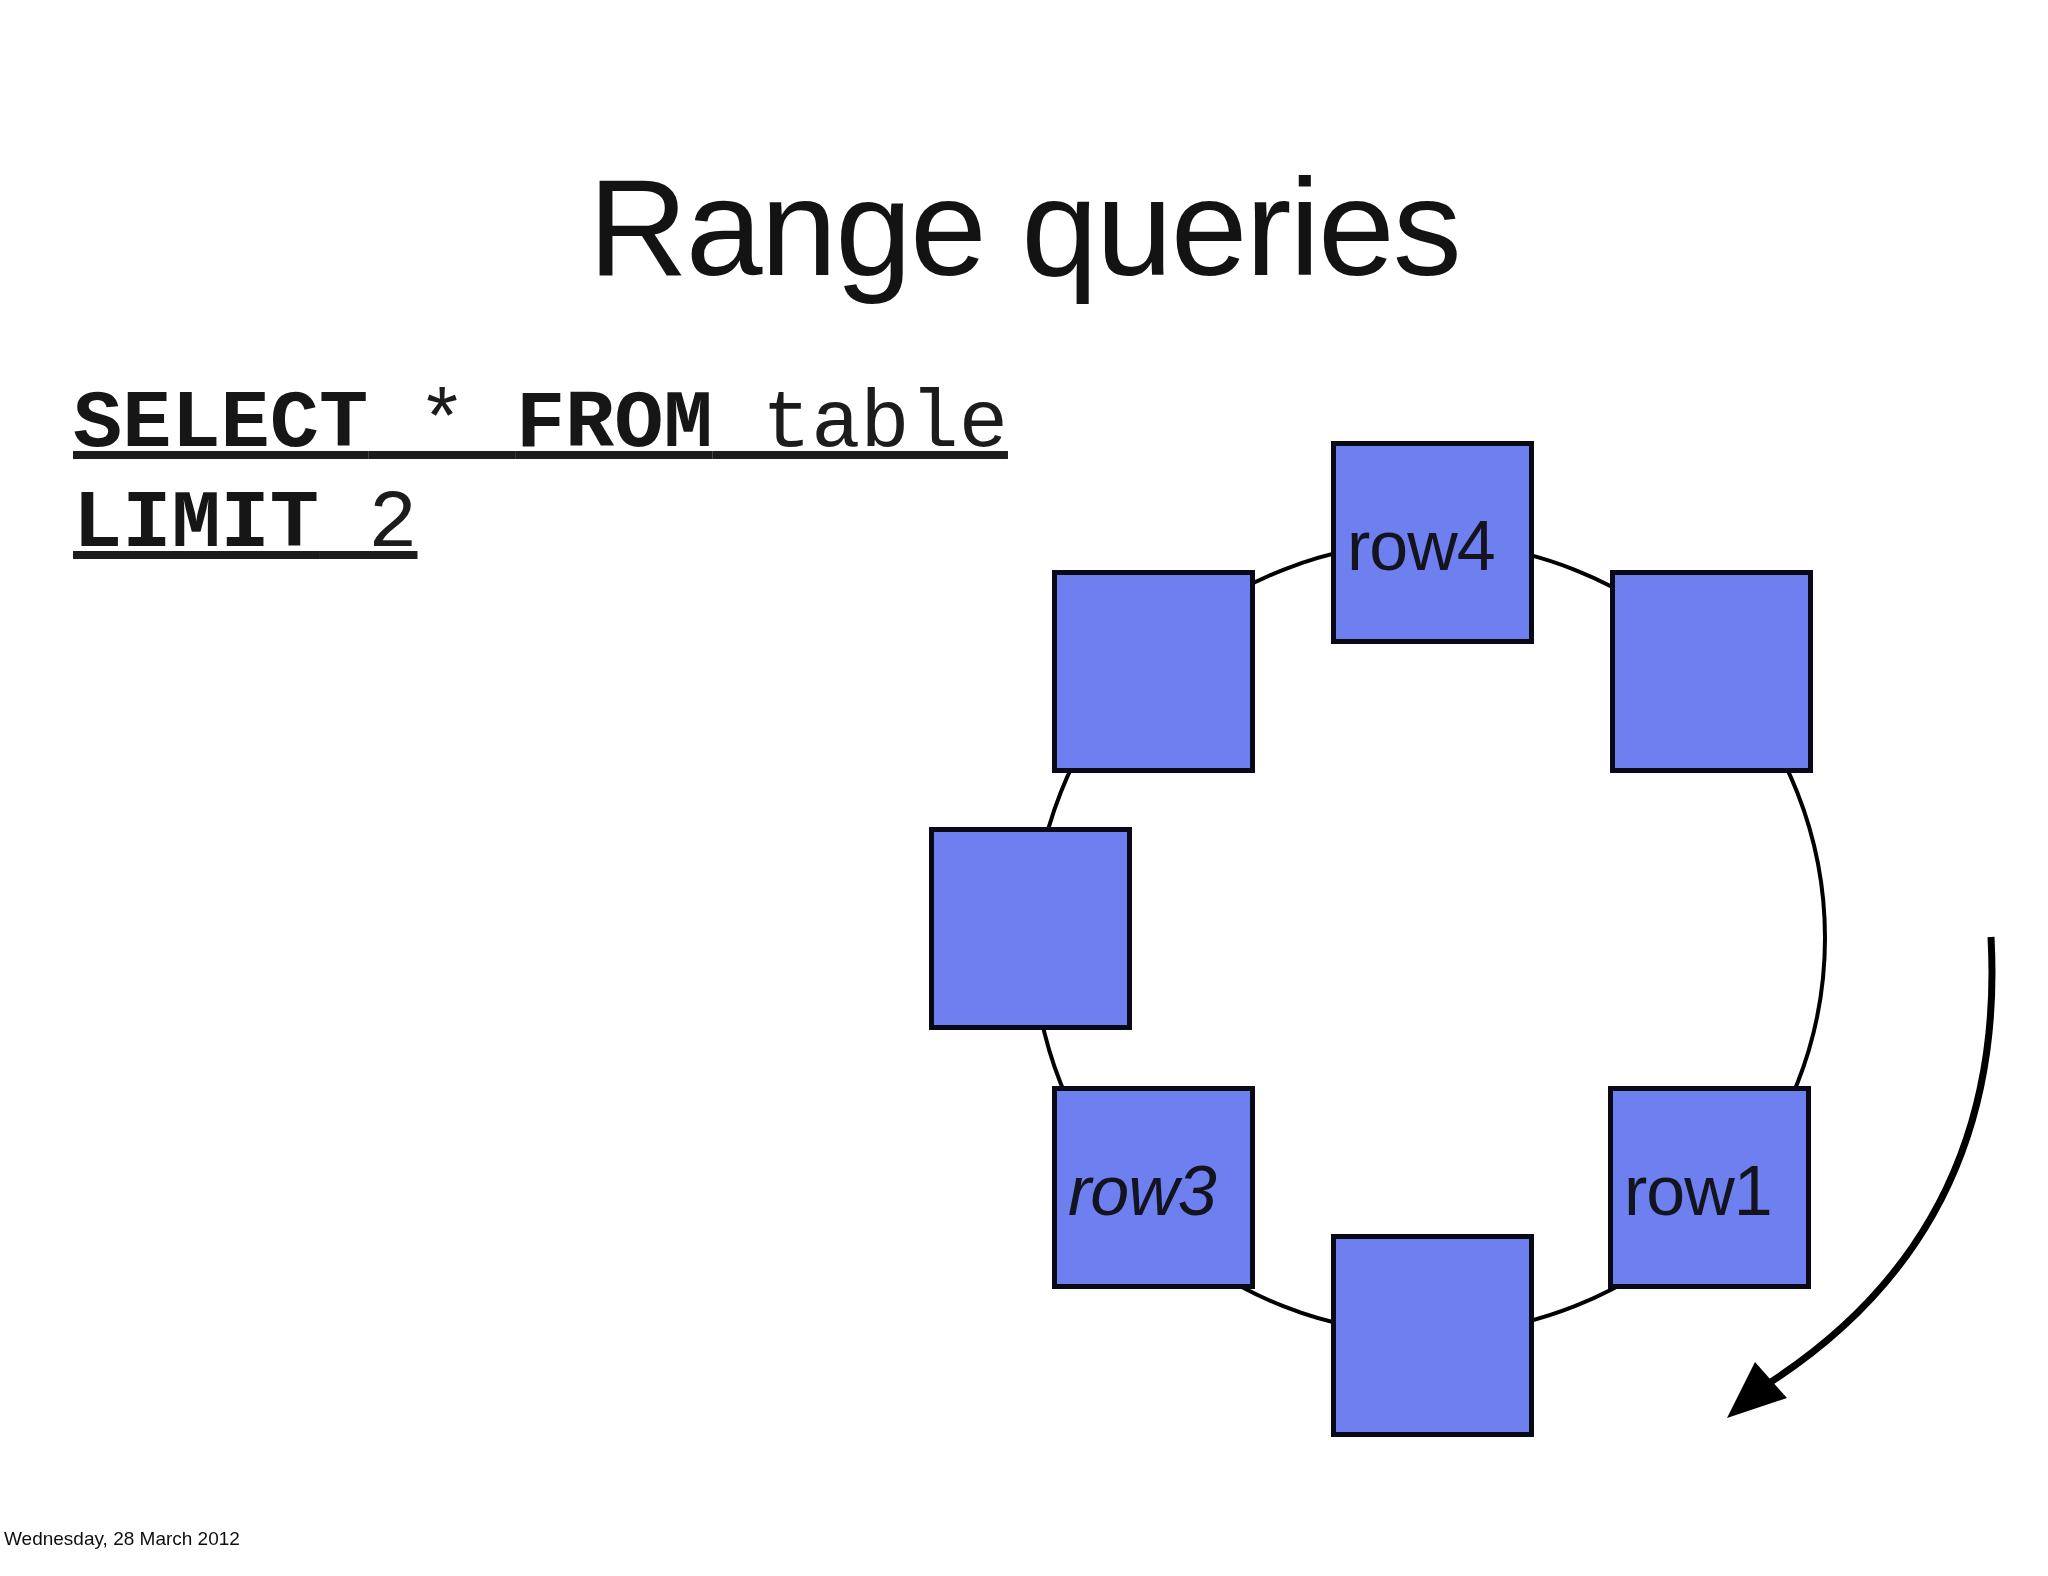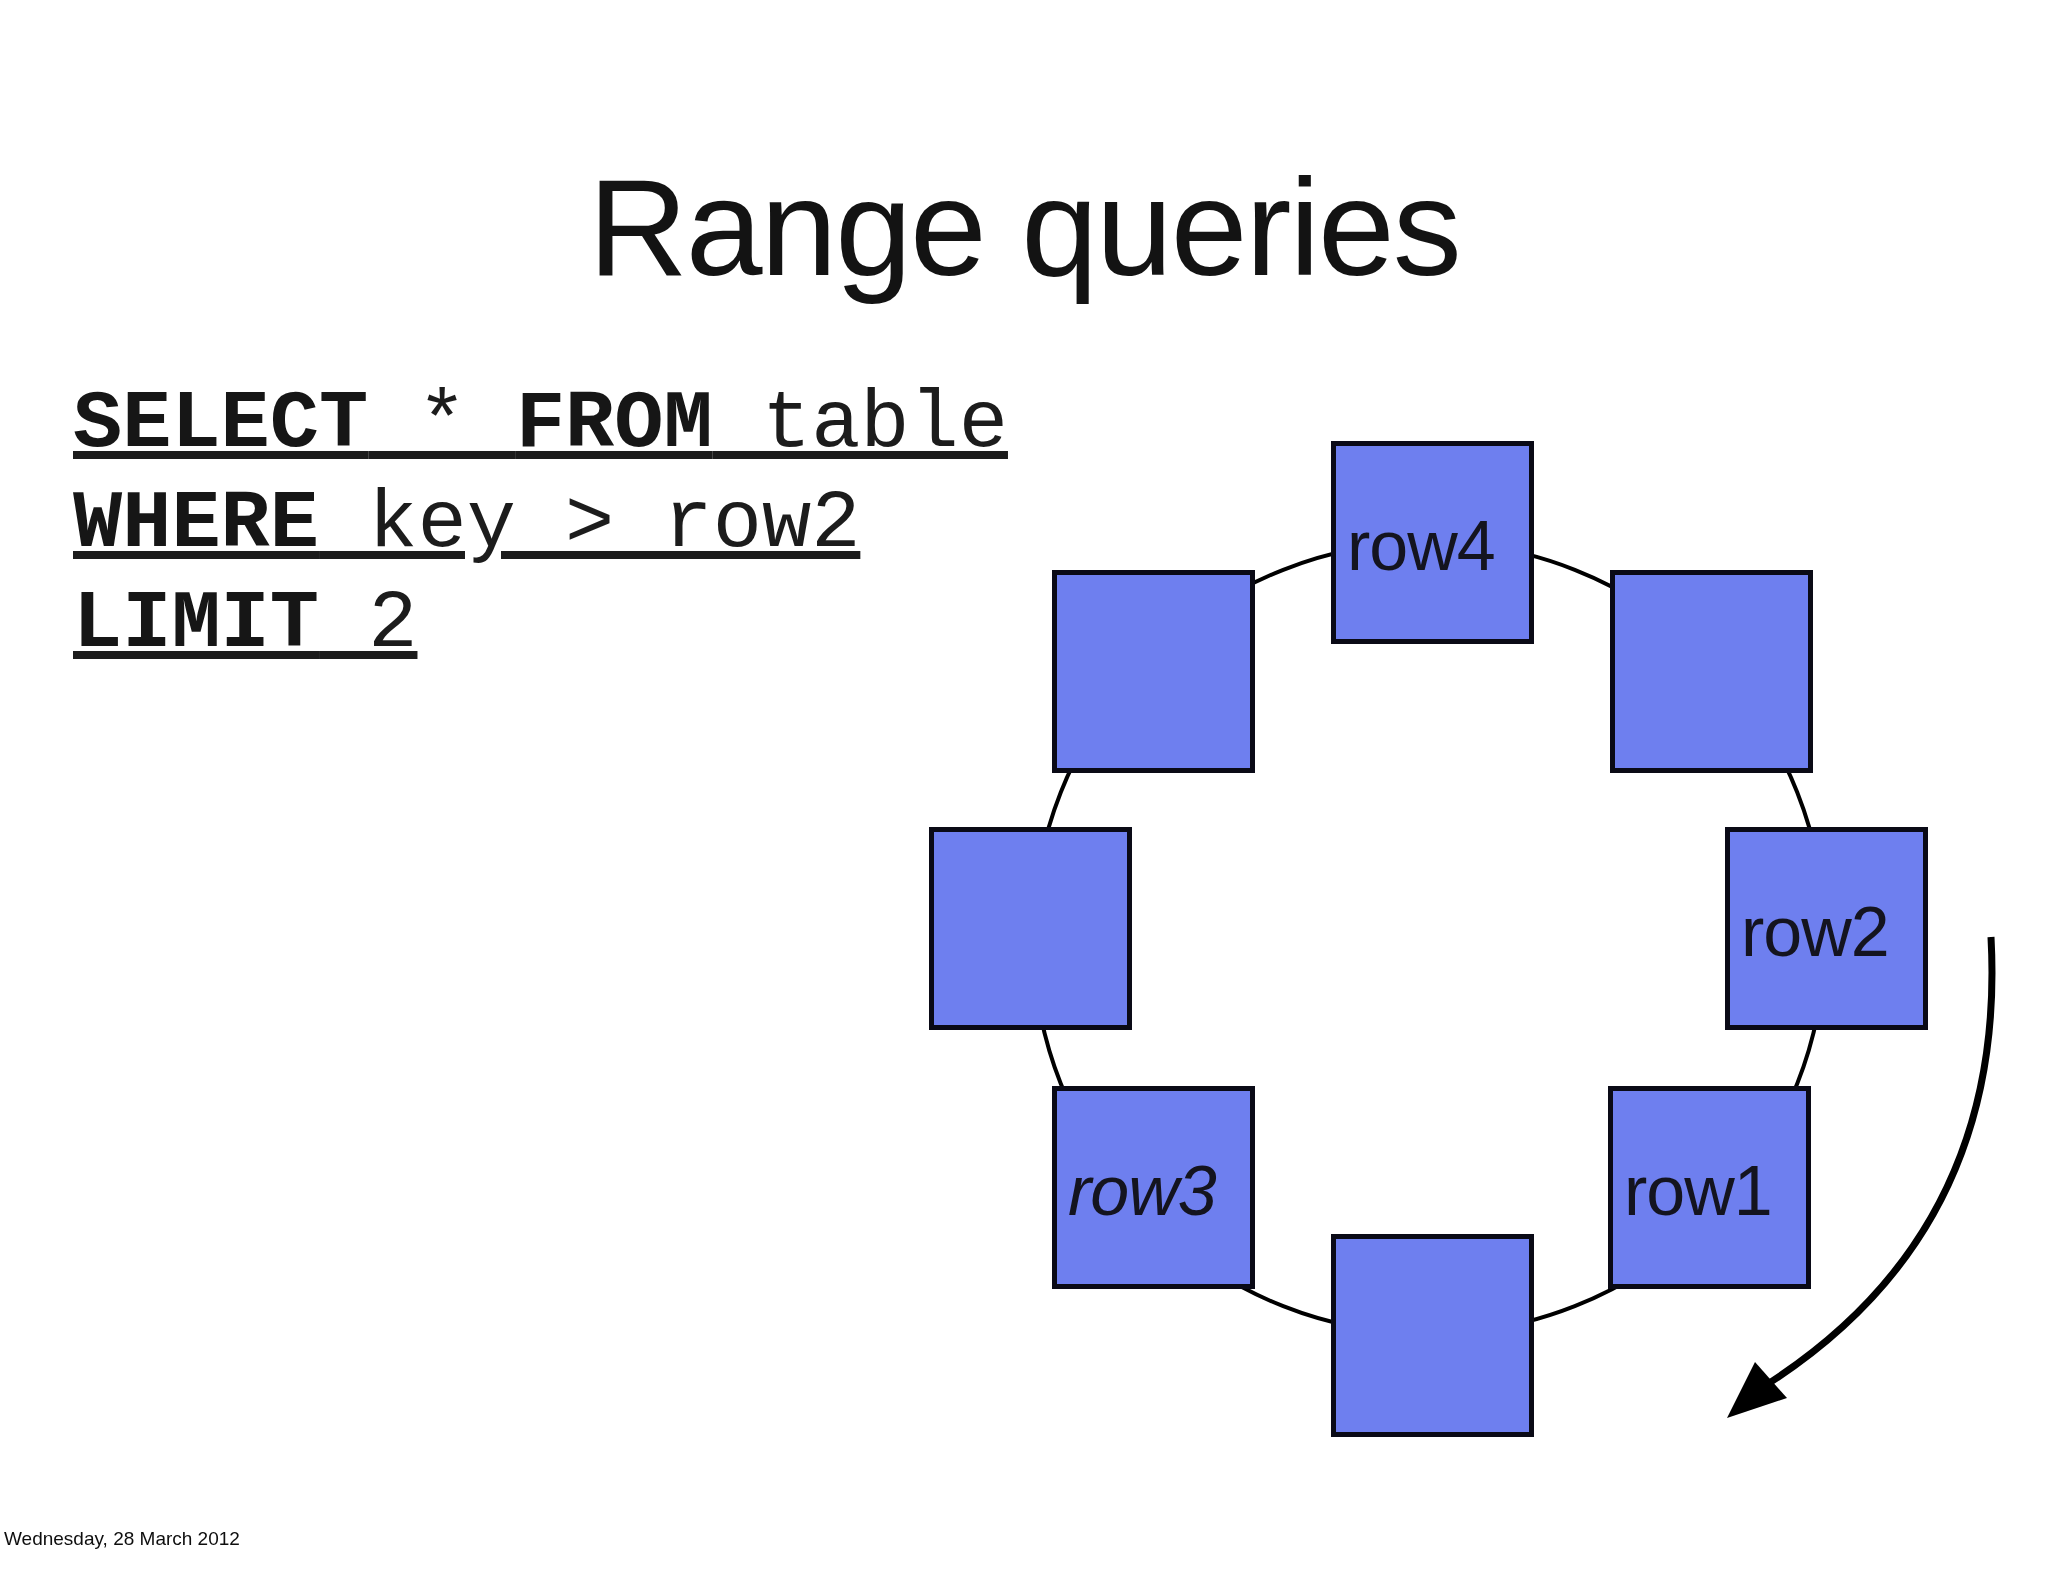--- a/index.html
+++ b/index.html
@@ -92,36 +92,33 @@
     color: #0e0e0e;
   }
 </style>
 </head>
 <body>
 
 <div class="slide">
 
   <h1 class="title">Range queries</h1>
 
-  <div class="code" id="code-block"><div><span class="kw">SELECT</span><span> * </span><span class="kw">FROM</span><span> table</span></div><div><span class="kw">WHERE</span><span> key &gt; row2</span></div><div><span class="kw">LIMIT</span><span> 2</span></div></div>
+  <div class="code" id="code-block"><div><span class="kw">SELECT</span><span> * </span><span class="kw">FROM</span><span> table</span></div><div><span class="kw">LIMIT</span><span> 2</span></div></div>
 
 
   <div class="diagram" id="ring-diagram">
     <svg width="2048" height="1576" viewBox="0 0 2048 1576">
       <circle cx="1429" cy="938" r="396" fill="none" stroke="#000000" stroke-width="4"></circle>
       <path d="M 1991 937 Q 2007 1233 1763 1387" fill="none" stroke="#000000" stroke-width="7"></path>
       <polygon points="1727,1418 1787,1398 1755,1362" fill="#000000"></polygon>
     </svg>
   <div class="node" style="left: 1331px; top: 441px;">
         <span class="node-label">row4</span>
       </div>
       <div class="node" style="left: 1610px; top: 570px;"></div>
-      <div class="node" style="left: 1725px; top: 827px;">
-        <span class="node-label">row2</span>
-      </div>
       <div class="node" style="left: 1608px; top: 1086px;">
         <span class="node-label">row1</span>
       </div>
       <div class="node" style="left: 1331px; top: 1234px;"></div>
       <div class="node" style="left: 1052px; top: 1086px; font-style: italic;">
         <span class="node-label">row3</span>
       </div>
       <div class="node" style="left: 929px; top: 827px;"></div>
       <div class="node" style="left: 1052px; top: 570px;"></div>
     </div>

